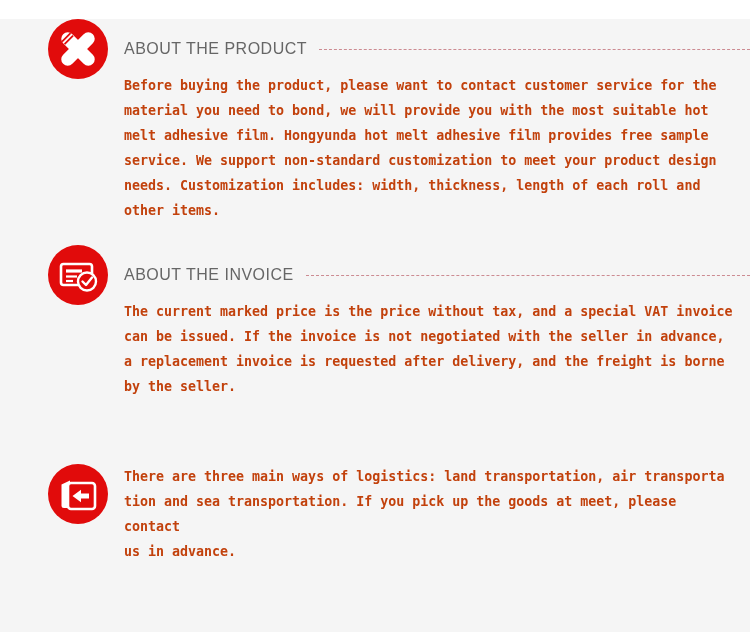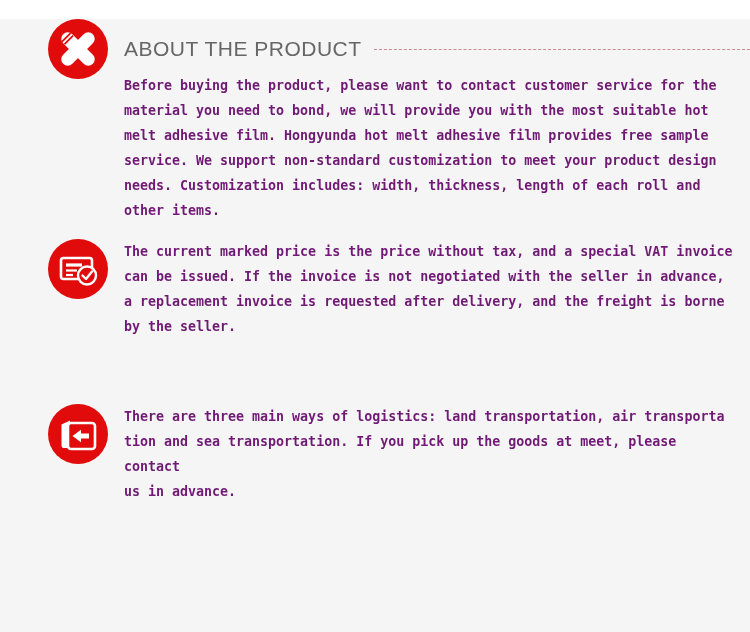--- a/index.html
+++ b/index.html
@@ -28,42 +28,42 @@
     left: 48px; top: 0;
     width: 60px; height: 60px;
   }
   .icon-badge svg { display: block; width: 60px; height: 60px; }
   .section-header {
     display: flex;
     align-items: center;
     height: 60px;
   }
   .section-title {
-    font-size: 21px;
+    font-size: 16px;
     font-weight: 400;
     color: #666666;
     letter-spacing: 0.5px;
     margin: 0;
     white-space: nowrap;
   }
   .dash-line {
     flex: 1;
     height: 0;
     border-top: 1px dashed #cc8b92;
     margin-left: 12px;
     margin-right: -10px;
   }
   .section-body {
     margin-top: -6px;
     max-width: 618px;
     font-family: "DejaVu Sans Mono", monospace;
     font-size: 13.3px;
     font-weight: bold;
     line-height: 25px;
-    color: #701a75;
+    color: #c2410c;
     letter-spacing: 0px;
     white-space: pre-line;
   }
 </style>
 </head>
 <body>
 
 <div class="content">
 
   <div class="section section-1">
@@ -97,20 +97,24 @@
       <svg viewBox="0 0 60 60" aria-hidden="true">
         <circle cx="30" cy="30" r="30" fill="#e10b0b"></circle>
         <rect x="13" y="19" width="31" height="21" rx="2.5" fill="none" stroke="#ffffff" stroke-width="2.6"></rect>
         <line x1="18" y1="26" x2="34" y2="26" stroke="#ffffff" stroke-width="3.2"></line>
         <line x1="18" y1="31.5" x2="29" y2="31.5" stroke="#ffffff" stroke-width="2.2"></line>
         <line x1="18" y1="36" x2="25" y2="36" stroke="#ffffff" stroke-width="2.2"></line>
         <circle cx="39" cy="36.5" r="9" fill="#e10b0b" stroke="#ffffff" stroke-width="2.4"></circle>
         <polyline points="34.5,36.5 38,40 44,32.5" fill="none" stroke="#ffffff" stroke-width="2.4" stroke-linecap="round" stroke-linejoin="round"></polyline>
       </svg>
     </div>
+    <div class="section-header">
+      <h2 class="section-title">ABOUT THE INVOICE</h2>
+      <div class="dash-line"></div>
+    </div>
     <div class="section-body">The current marked price is the price without tax, and a special VAT invoice
 can be issued. If the invoice is not negotiated with the seller in advance,
 a replacement invoice is requested after delivery, and the freight is borne
 by the seller.</div>
   </div>
 
   <div class="section section-3">
     <div class="icon-badge">
       <svg viewBox="0 0 60 60" aria-hidden="true">
         <circle cx="30" cy="30" r="30" fill="#e10b0b"></circle>

